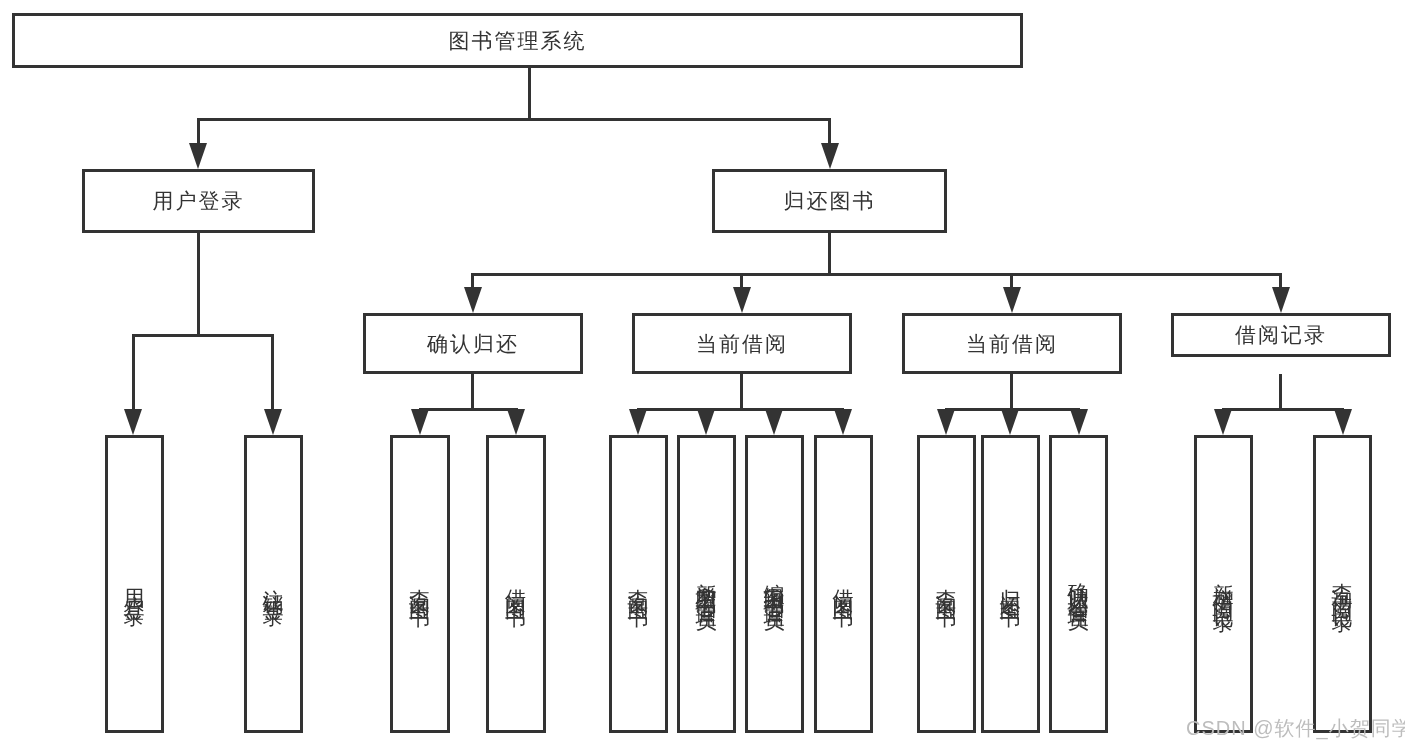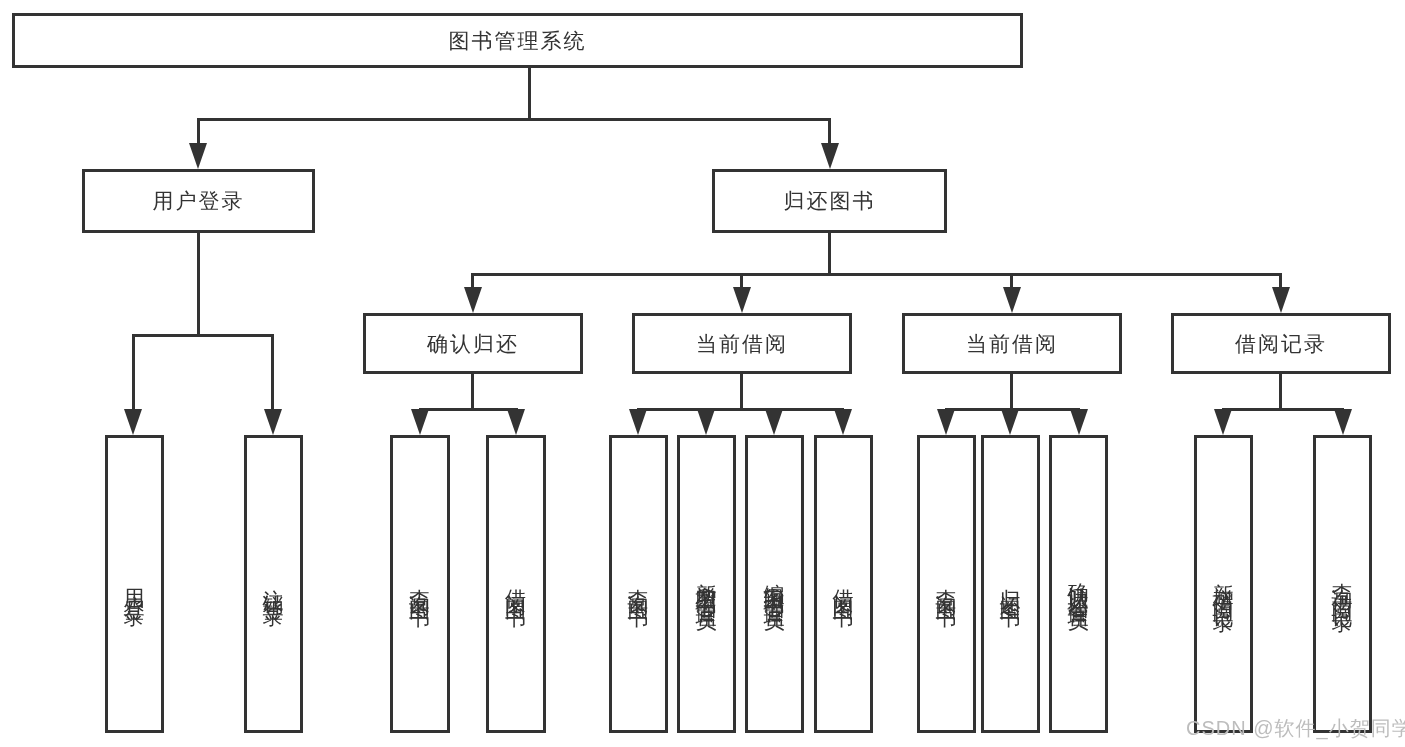--- a/index.html
+++ b/index.html
@@ -106,21 +106,21 @@
 
   <div class="box" style="left:363px;top:313px;width:220px;height:61px;">
     <span class="hlabel">确认归还</span>
   </div>
   <div class="box" style="left:632px;top:313px;width:220px;height:61px;">
     <span class="hlabel">当前借阅</span>
   </div>
   <div class="box" style="left:902px;top:313px;width:220px;height:61px;">
     <span class="hlabel">当前借阅</span>
   </div>
-  <div class="box" style="left:1171px;top:313px;width:220px;height:61px;">
+  <div class="box" style="left:1171px;top:313px;width:220px;height:44px;">
     <span class="hlabel">借阅记录</span>
   </div>
 
   <div class="vline" style="left:471px;top:374px;height:36px;"></div>
   <div class="hline" style="left:419px;top:408px;width:99px;"></div>
   <div class="arrow" style="left:411px;top:409px;"></div>
   <div class="arrow" style="left:507px;top:409px;"></div>
 
   <div class="vline" style="left:740px;top:374px;height:36px;"></div>
   <div class="hline" style="left:637px;top:408px;width:207px;"></div>

